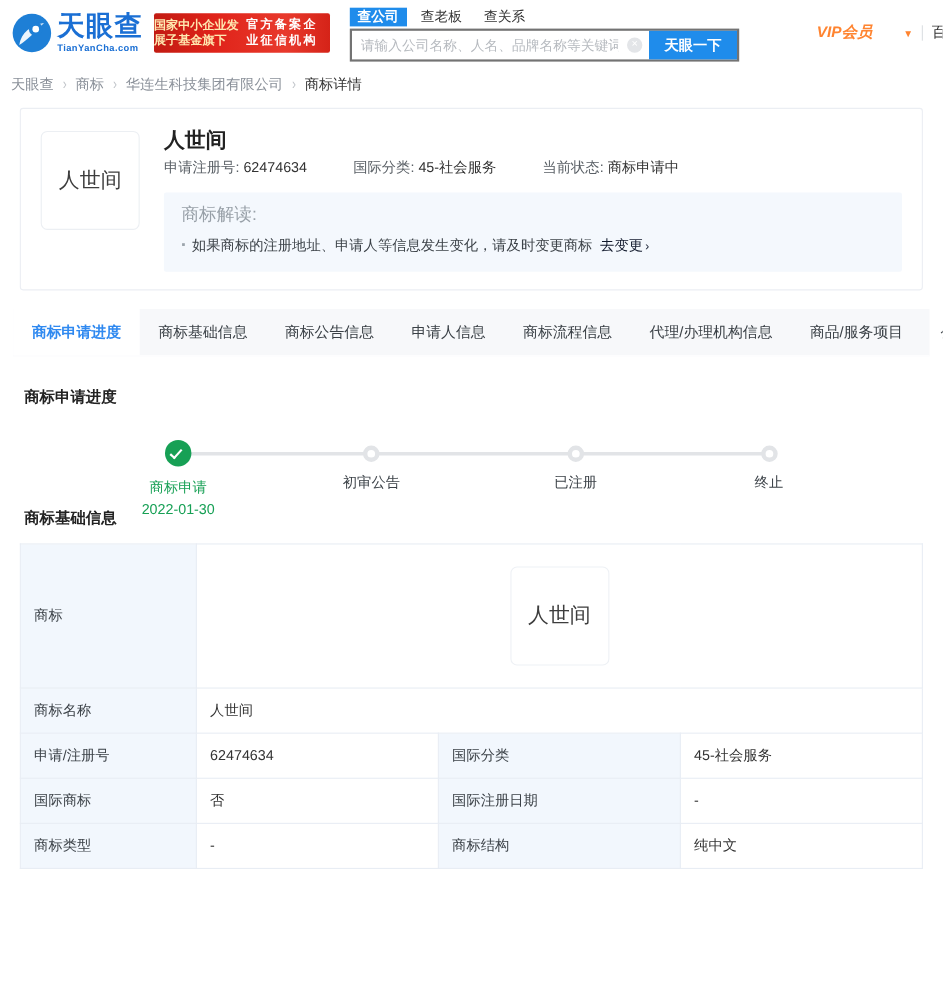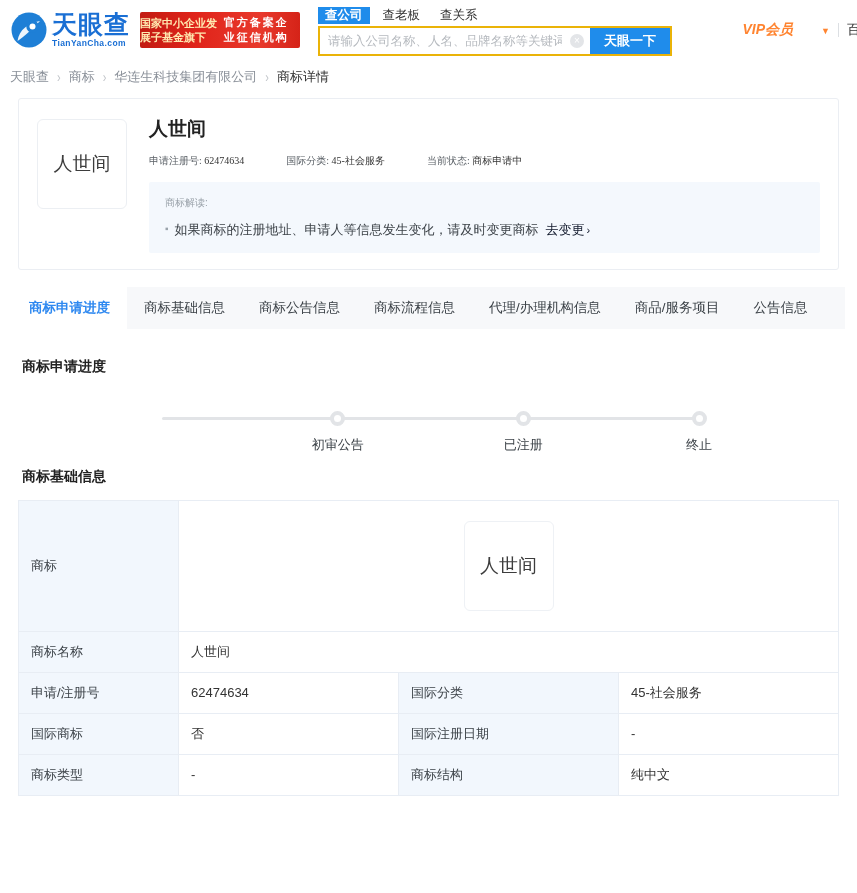--- a/index.html
+++ b/index.html
@@ -108,21 +108,21 @@
     background: #1f8ceb;
     color: #ffffff;
     font-weight: bold;
   }
   .search-tab + .search-tab {
     margin-left: 6px;
   }
   .search-bar {
     display: flex;
     margin-top: 2px;
-    border: 2px solid #eab308;
+    border: 2px solid #737373;
     height: 26px;
     box-sizing: content-box;
     background: #fff;
     width: 350px;
   }
   .search-input {
     flex: 1 1 auto;
     border: none;
     outline: none;
     font-size: 12.5px;
@@ -253,40 +253,39 @@
     flex: 1 1 auto;
     min-width: 0;
   }
   .tm-title {
     font-size: 19px;
     font-weight: bold;
     color: #222222;
     line-height: 24px;
   }
   .meta-row {
-    margin-top: 13px;
-    display: flex;
-    align-items: center;
-    font-size: 10px;
+    margin-top: 2px;
+    display: flex;
+    align-items: center;
+    font-size: 13px;
     color: #444444;
-    font-family: Liberation Serif, serif;
   }
   .meta-item { margin-right: 42px; white-space: nowrap; }
   .meta-item:last-child { margin-right: 0; }
   .meta-label { color: #5a6066; }
   .meta-value { color: #333333; }
 
   .notice-box {
     margin-top: 14px;
     background: #f4f8fd;
     padding: 12px 16px 13px 16px;
     border-radius: 2px;
   }
   .notice-title {
-    font-size: 10px;
+    font-size: 16px;
     color: #98a0a8;
     line-height: 18px;
   }
   .notice-item {
     margin-top: 9px;
     font-size: 13px;
     color: #3c4248;
     display: flex;
     align-items: baseline;
     line-height: 18px;
@@ -538,33 +537,39 @@
         </span>
       </div>
     </div>
   </div>
 </div>
 
 <div class="tabbar">
   <div class="tab active">商标申请进度</div>
   <div class="tab">商标基础信息</div>
   <div class="tab">商标公告信息</div>
+  <div class="tab">申请人信息</div>
   <div class="tab">商标流程信息</div>
   <div class="tab">代理/办理机构信息</div>
   <div class="tab">商品/服务项目</div>
   <div class="tab">公告信息</div>
 </div>
 
 <div class="section">
   <div class="section-title">商标申请进度</div>
 
   <div class="progress-wrap">
     <div class="steps">
       <div class="track"></div>
 
+      <div class="step done" style="left:10px;">
+        <div class="dot-done"></div>
+        <div class="step-label">商标申请</div>
+        <div class="step-date">2022-01-30</div>
+      </div>
 
       <div class="step" style="left:33.33%;">
         <div class="dot-todo"></div>
         <div class="step-label">初审公告</div>
       </div>
 
       <div class="step" style="left:66.66%;">
         <div class="dot-todo"></div>
         <div class="step-label">已注册</div>
       </div>

